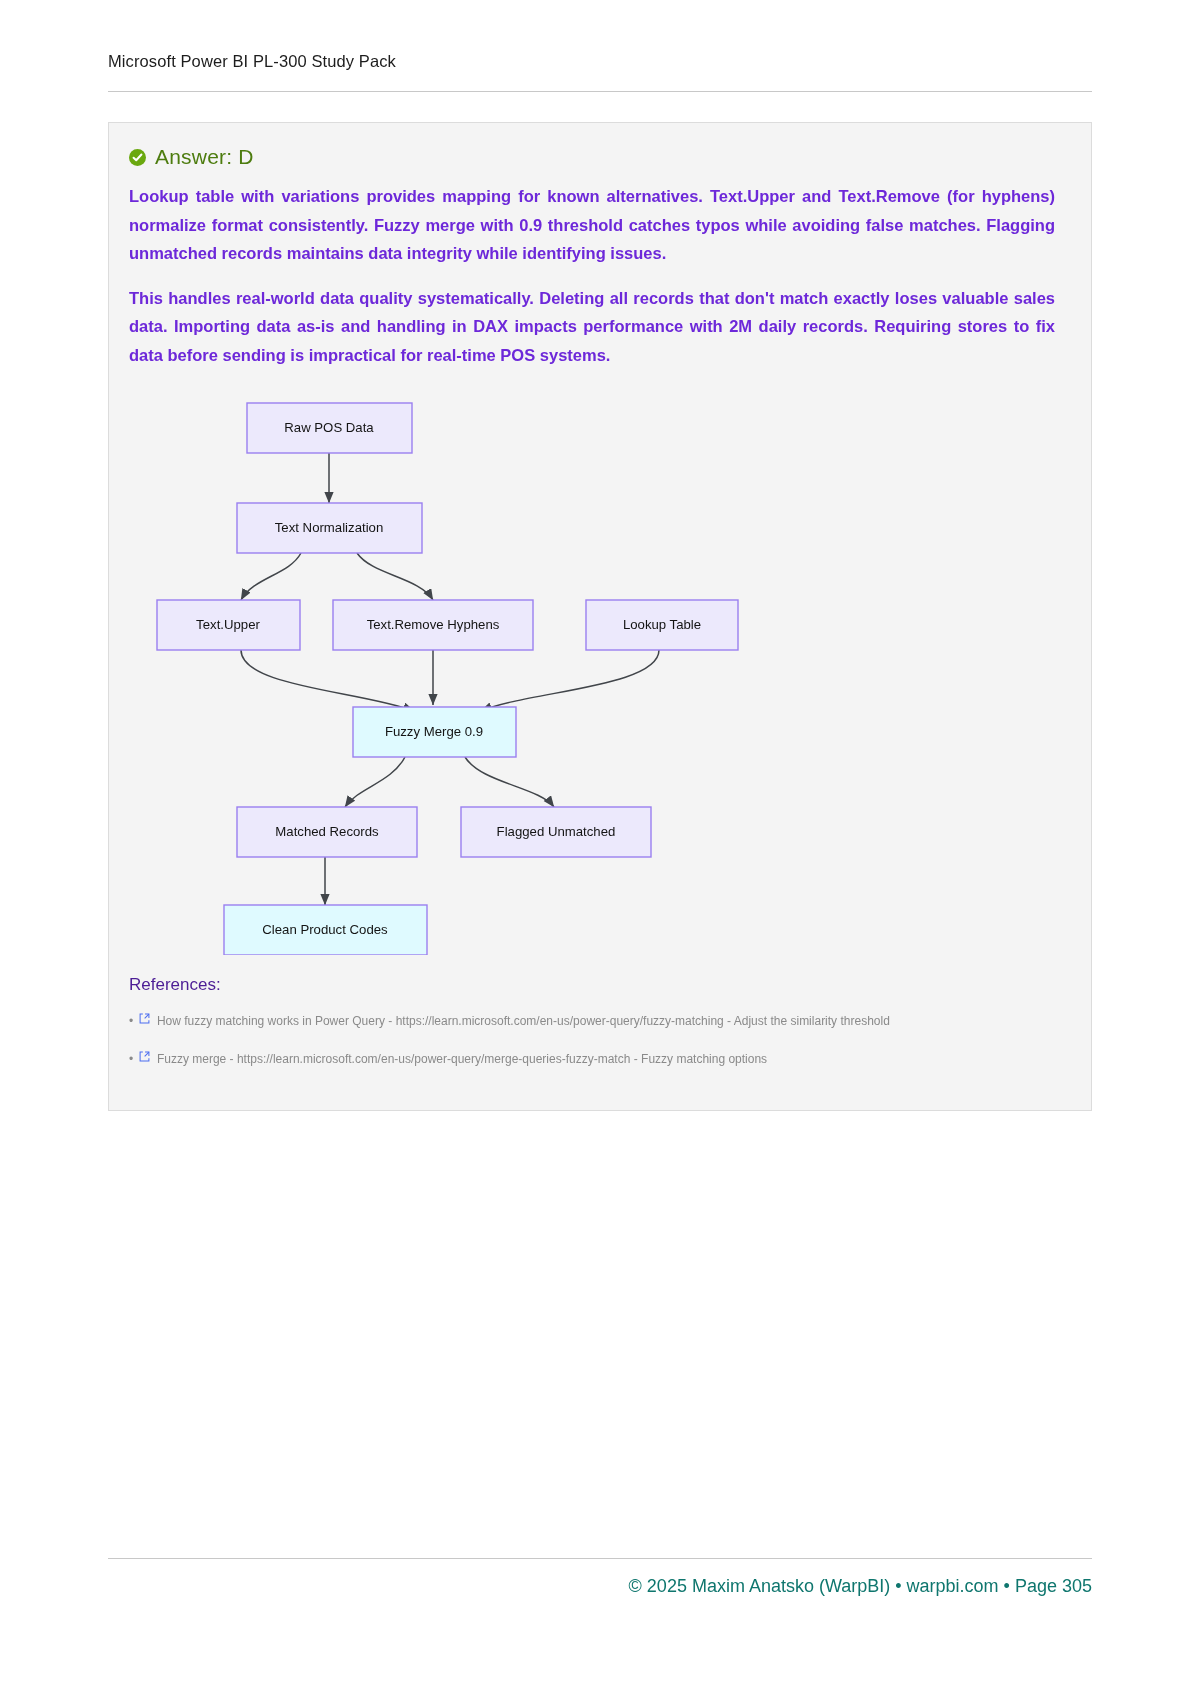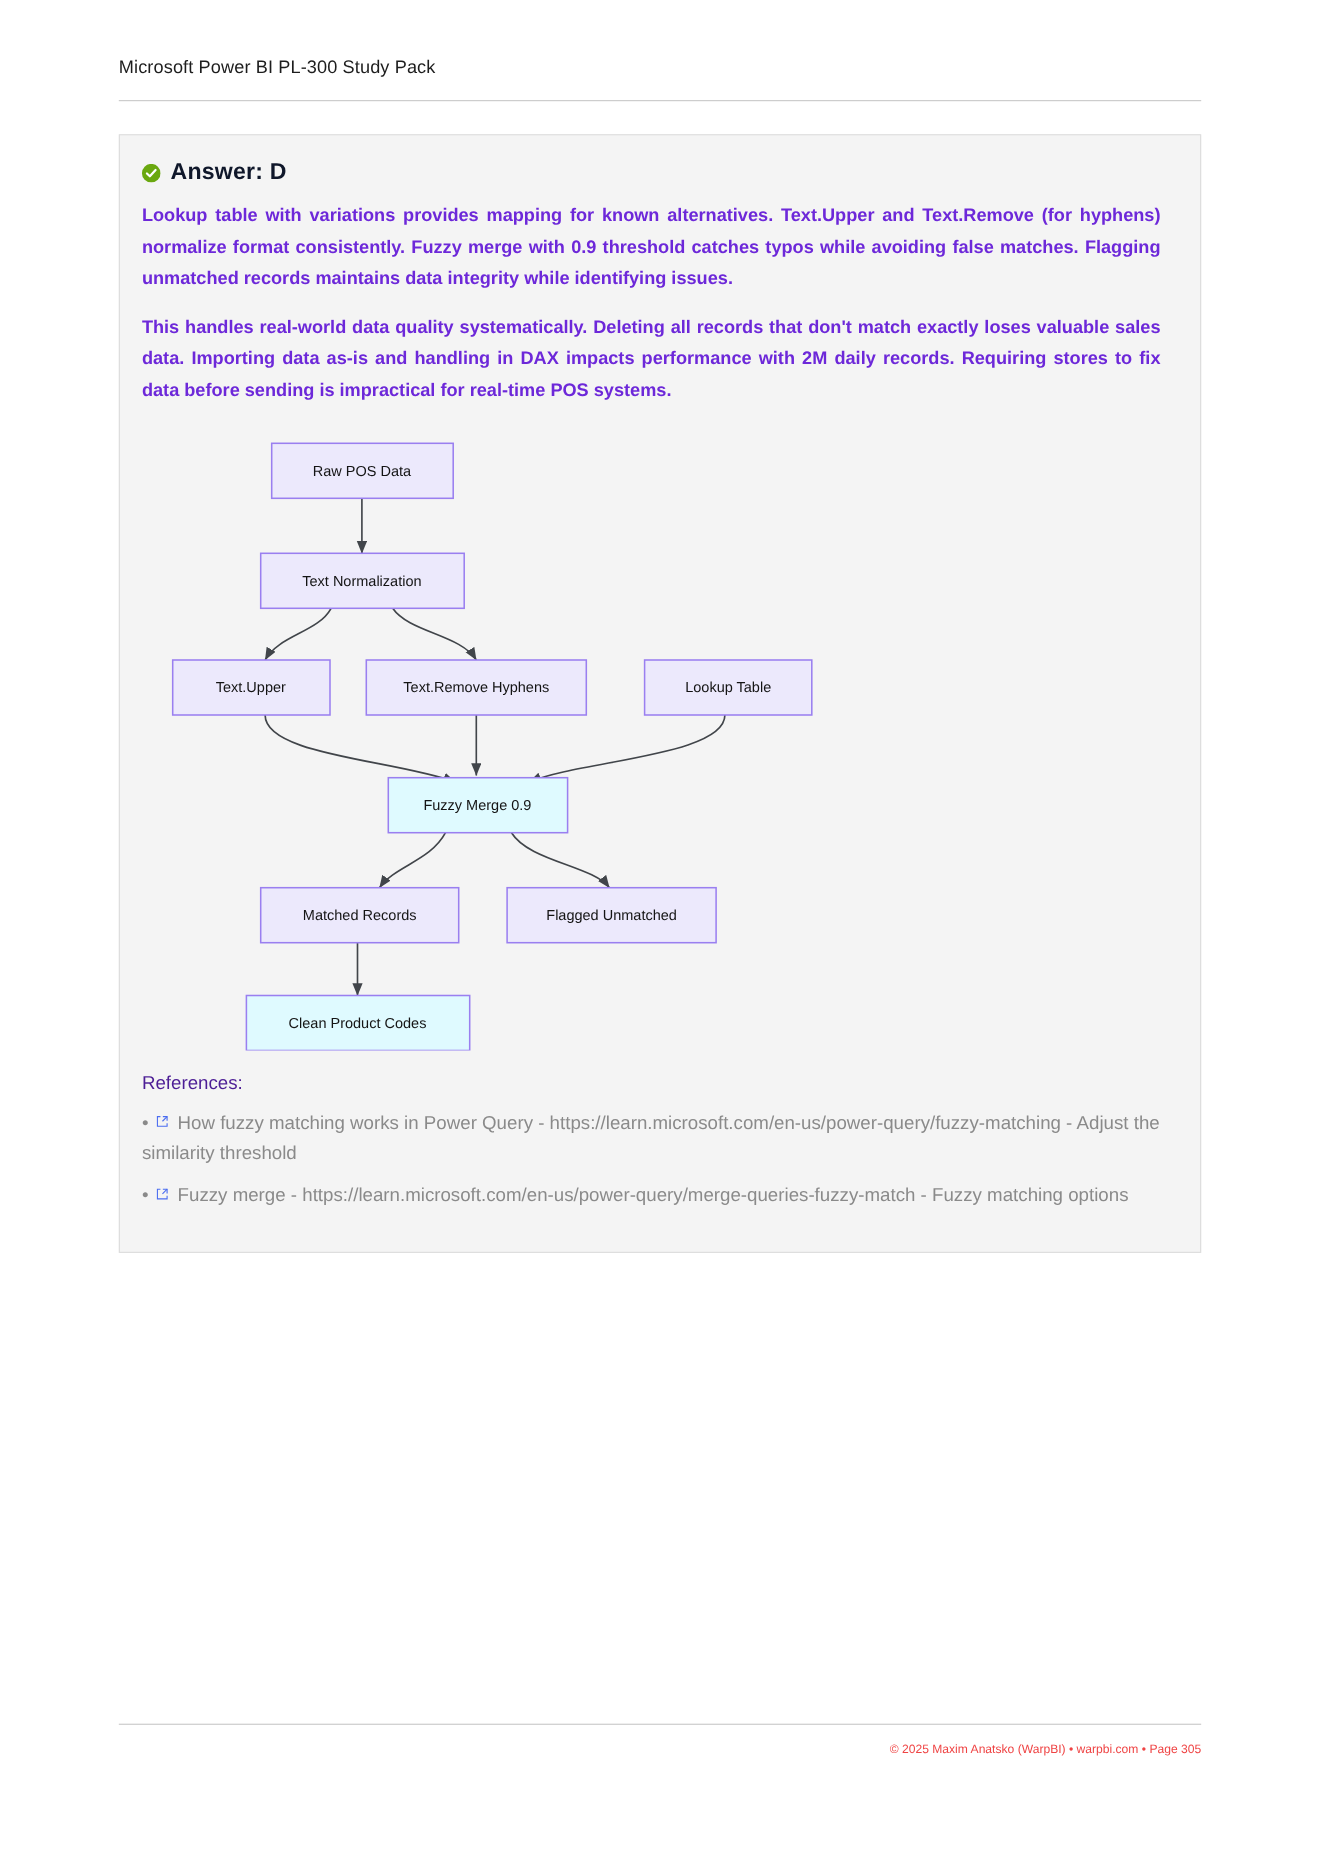--- a/index.html
+++ b/index.html
@@ -52,22 +52,22 @@
     margin-bottom: 13px;
   }
   .check-icon {
     width: 17px;
     height: 17px;
     flex: 0 0 auto;
     display: block;
   }
   .answer-label {
     font-size: 21px;
-    font-weight: bold;
-    color: #0f172a;
+    font-weight: normal;
+    color: #4d7c0f;
     letter-spacing: 0.2px;
   }
   .para {
     font-size: 16.5px;
     line-height: 28.5px;
     text-align: justify;
     color: #6d28d9;
     margin: 0 16px 16px 0;
     font-weight: bold;
   }
@@ -103,21 +103,21 @@
   
   .refs {
     margin-top: 8px;
   }
   .refs-title {
     font-size: 17px;
     color: #4c1d95;
     margin-bottom: 12px;
   }
   .ref-item {
-    font-size: 17px;
+    font-size: 12px;
     line-height: 28px;
     color: #8a8a8a;
     margin-bottom: 10px;
   }
   .ref-item:last-child { margin-bottom: 11px; }
   .bullet-dot {
     color: #8a8a8a;
   }
   .ext-icon {
     display: inline-block;
@@ -134,22 +134,22 @@
     right: 108px;
     bottom: 108px;
   }
   .footer-rule {
     border-top: 1px solid #c8c8c8;
     height: 0;
     margin-bottom: 17px;
   }
   .footer-text {
     text-align: right;
-    font-size: 11px;
-    color: #ef4444;
+    font-size: 18px;
+    color: #0f766e;
   }
 </style>
 </head>
 <body>
 
 <div class="page">
 
   <div class="page-header">
     <div class="header-title">Microsoft Power BI PL-300 Study Pack</div>
     <div class="header-rule"></div>

